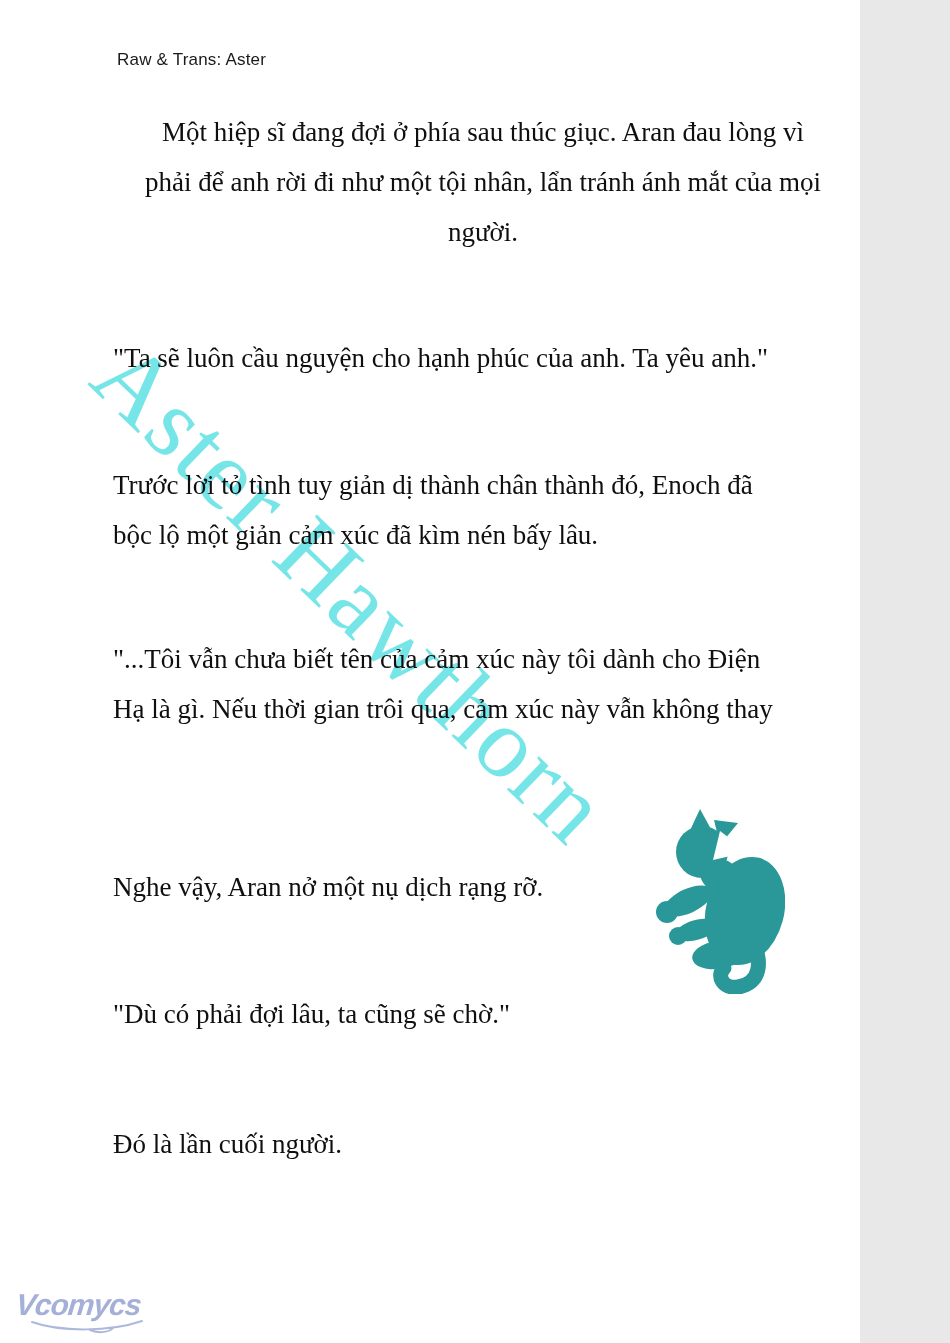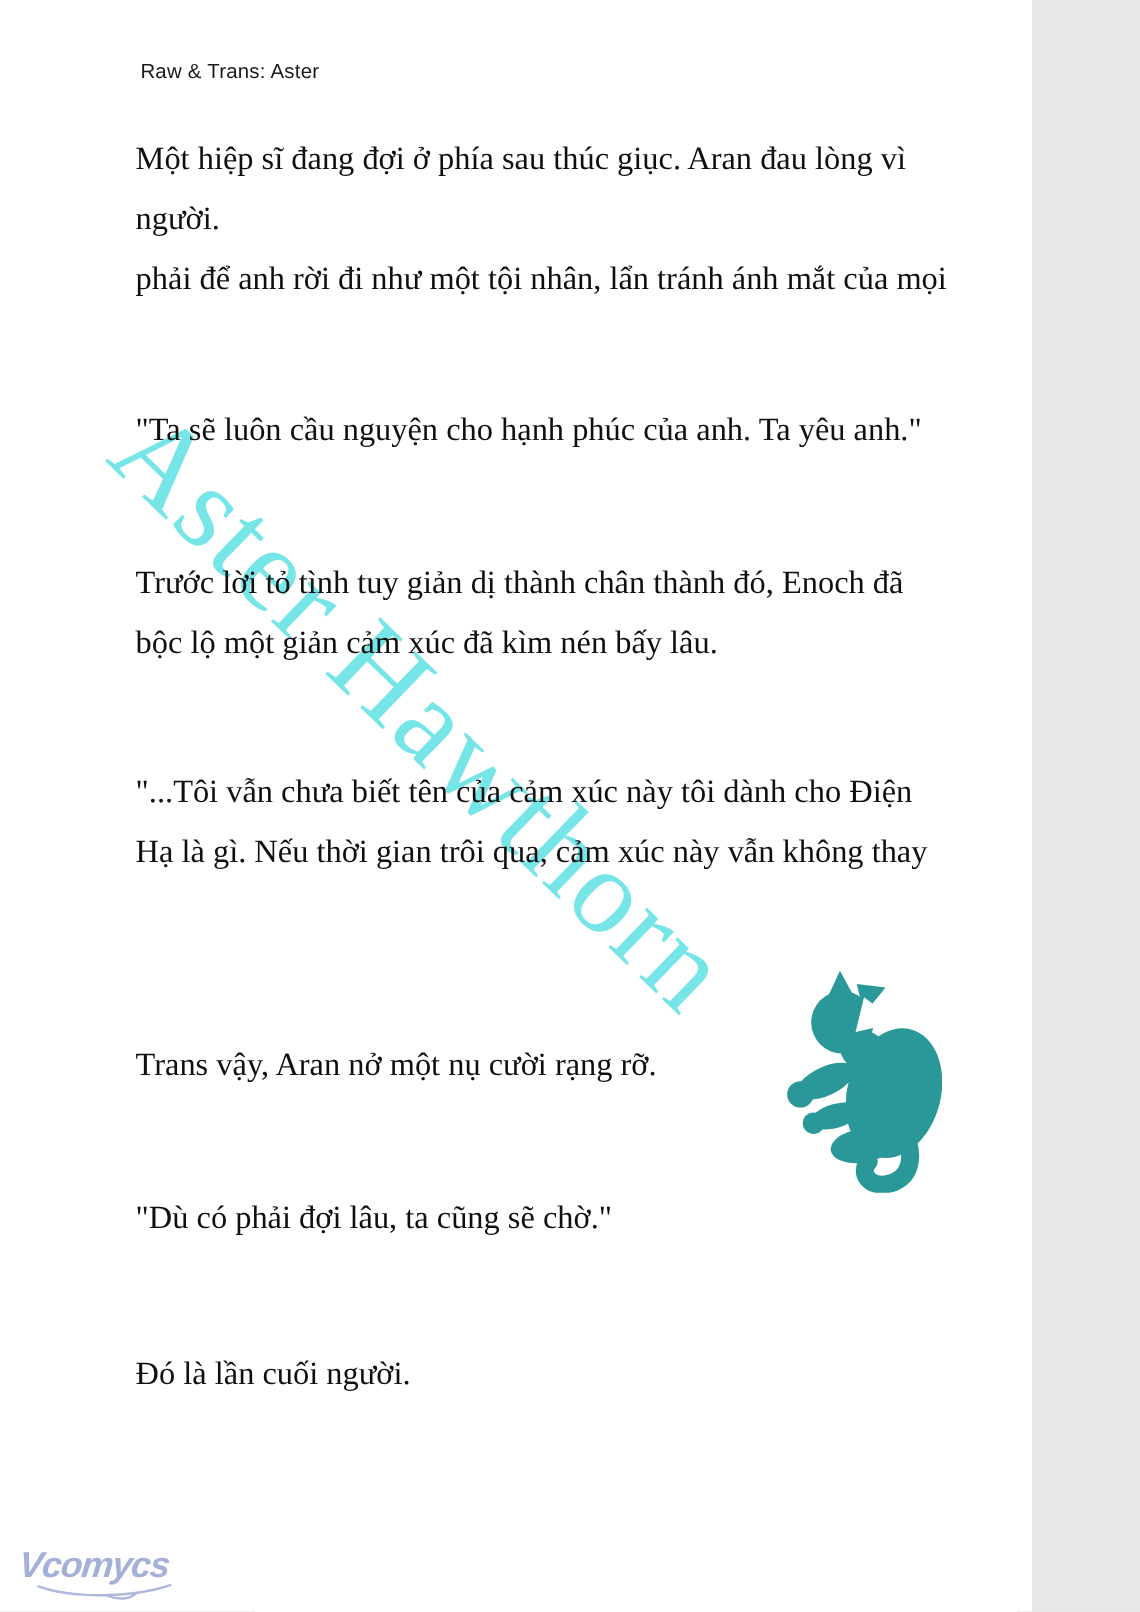--- a/index.html
+++ b/index.html
@@ -45,21 +45,21 @@
     width: 740px;
     font-size: 27px;
     color: #0f0f0f;
     z-index: 2;
   }
   .para .line {
     line-height: 50px;
     height: 50px;
     white-space: nowrap;
   }
-  .p1 { top: 107px; }
+  .p1 { top: 107px; text-align: center; }
   .p2 { top: 333px; }
   .p3 { top: 460px; }
   .p4 { top: 634px; }
   .p5 { top: 862px; }
   .p6 { top: 989px; }
   .p7 { top: 1119px; }
   .cat {
     position: absolute;
     left: 650px;
     top: 806px;
@@ -110,40 +110,40 @@
 <body>
 
 <div class="page">
 
   <div class="credit-header">Raw &amp; Trans: Aster</div>
 
   <div class="watermark">Aster Hawthorn</div>
 
   <div class="para p1">
     <div class="line">Một hiệp sĩ đang đợi ở phía sau thúc giục. Aran đau lòng vì</div>
+    <div class="line">phải để anh rời đi như một tội nhân, lẩn tránh ánh mắt của mọi</div>
     <div class="line">người.</div>
-    <div class="line">phải để anh rời đi như một tội nhân, lẩn tránh ánh mắt của mọi</div>
   </div>
 
   <div class="para p2">
     <div class="line">"Ta sẽ luôn cầu nguyện cho hạnh phúc của anh. Ta yêu anh."</div>
   </div>
 
   <div class="para p3">
     <div class="line">Trước lời tỏ tình tuy giản dị thành chân thành đó, Enoch đã</div>
     <div class="line">bộc lộ một giản cảm xúc đã kìm nén bấy lâu.</div>
   </div>
 
   <div class="para p4">
     <div class="line">"...Tôi vẫn chưa biết tên của cảm xúc này tôi dành cho Điện</div>
     <div class="line">Hạ là gì. Nếu thời gian trôi qua, cảm xúc này vẫn không thay</div>
   </div>
 
   <div class="para p5">
-    <div class="line">Trans vậy, Aran nở một nụ cười rạng rỡ.</div>
+    <div class="line">Nghe vậy, Aran nở một nụ dịch rạng rỡ.</div>
   </div>
 
   <div class="para p6">
     <div class="line">"Dù có phải đợi lâu, ta cũng sẽ chờ."</div>
   </div>
 
   <div class="para p7">
     <div class="line">Đó là lần cuối người.</div>
   </div>
 

